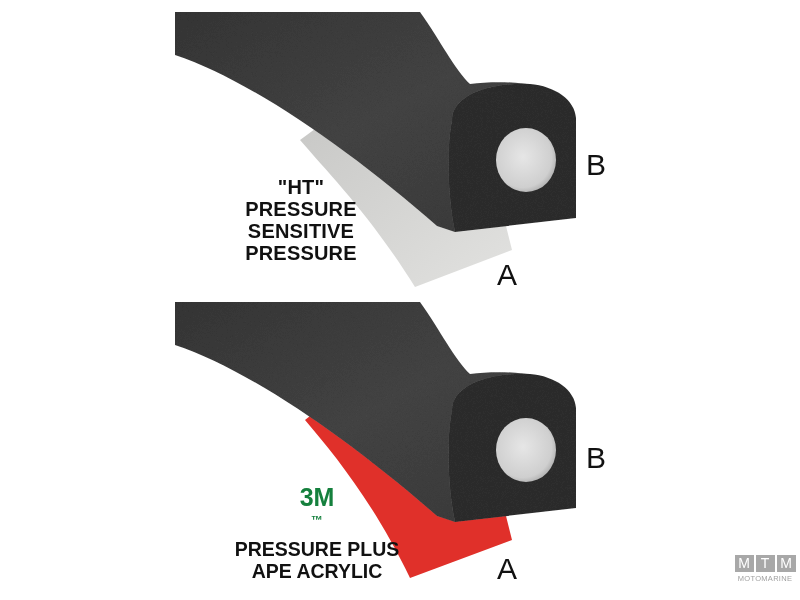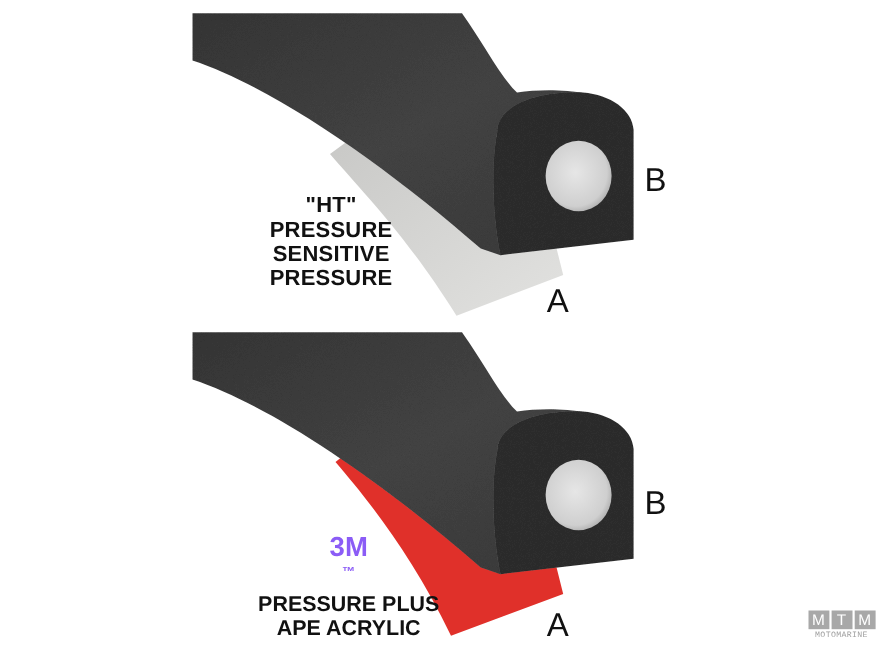--- a/index.html
+++ b/index.html
@@ -3,27 +3,27 @@
 <meta charset="utf-8">
 <style>
   html, body { margin: 0; padding: 0; background: #ffffff; }
   body { width: 800px; height: 600px; position: relative; overflow: hidden; font-family: "Liberation Sans", sans-serif; }
   .scene { position: absolute; left: 0; top: 0; width: 800px; height: 600px; }
   .label { position: absolute; font-family: "Liberation Sans", sans-serif; font-weight: bold; text-align: center; color: #111111; line-height: 1.0; }
   .desc-top { left: 226px; top: 177px; width: 150px; font-size: 20px; letter-spacing: 0.2px; }
   .desc-top span { display: block; margin-bottom: 2px; }
   .desc-bottom { left: 222px; top: 485px; width: 190px; font-size: 19.5px; }
   .desc-bottom span { display: block; margin-bottom: 2px; }
-  .brand { color: #8b5cf6; font-size: 25px; margin-bottom: 3px !important; }
+  .brand { color: #15803d; font-size: 25px; margin-bottom: 3px !important; }
   .brand sup { font-size: 12px; vertical-align: top; position: relative; top: 2px; }
   .letter { position: absolute; font-family: "Liberation Sans", sans-serif; font-weight: normal; font-size: 30px; color: #111111; }
   .wm { position: absolute; left: 733px; top: 555px; width: 64px; text-align: center; }
   .wm-boxes { display: flex; justify-content: center; gap: 2px; }
   .wm-box { width: 19px; height: 17px; background: #a8a8a8; color: #ffffff; font-size: 14px; line-height: 17px; text-align: center; font-family: "Liberation Sans", sans-serif; }
-  .wm-text { font-size: 7.5px; color: #a0a0a0; letter-spacing: 0.3px; margin-top: 2px; font-family: Liberation Mono, monospace; }
+  .wm-text { font-size: 7.5px; color: #a0a0a0; letter-spacing: 0.3px; margin-top: 2px; font-family: Liberation Sans, sans-serif; }
 </style>
 </head>
 <body>
 
 <svg class="scene" viewBox="0 0 800 600" xmlns="http://www.w3.org/2000/svg">
   <defs>
     <linearGradient id="foamTop" x1="0" y1="0" x2="1" y2="1">
       <stop offset="0" stop-color="#363636"></stop>
       <stop offset="0.5" stop-color="#454545"></stop>
       <stop offset="1" stop-color="#3a3a3a"></stop>

